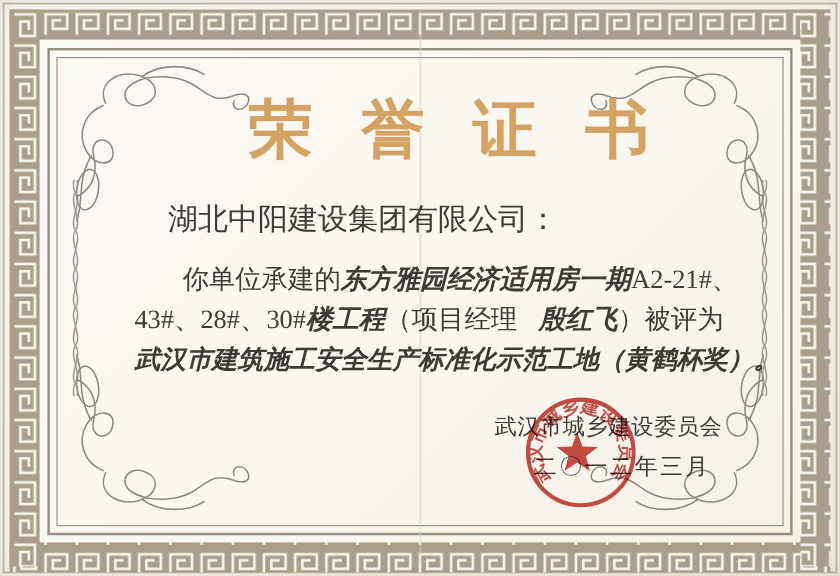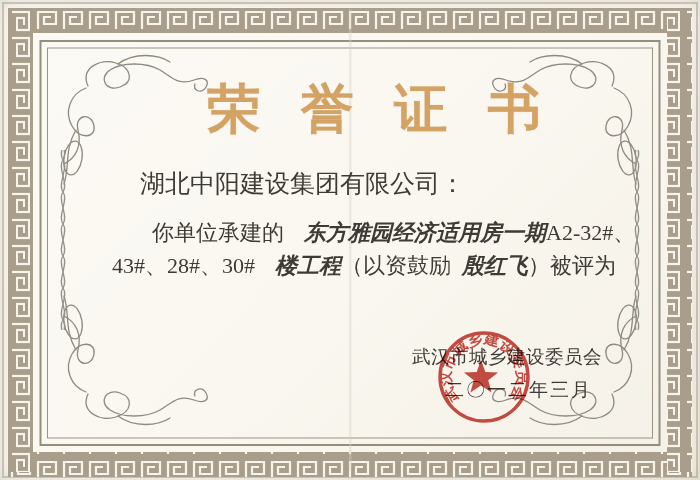--- a/index.html
+++ b/index.html
@@ -17,22 +17,22 @@
     color:#d4a263;text-shadow:0 0 1px rgba(180,130,60,.35);
     font-family:"DejaVu Serif","Liberation Serif",serif;
   }
   .recipient{top:170px;left:116px;font-size:25px;}
   .l1{top:220px;left:128px;font-size:22px;}
   .l2{top:253px;left:88px;font-size:22px;}
   .l3{top:288px;left:88px;font-size:21.5px;}
   .l4{top:322px;left:130px;font-size:23px;}
   .issuer{top:347px;left:388px;font-size:18.5px;letter-spacing:.5px;}
   .date{top:379px;left:421px;font-size:19px;letter-spacing:2px;}
-  .filled{font-weight:bold;font-style:italic;margin-left:20px;}
-  .name-gap{margin-left:11px;font-family:Liberation Serif, serif;}
+  .filled{font-weight:bold;font-style:italic;}
+  .name-gap{margin-left:18px;font-family:Liberation Serif, serif;}
   svg.seal{position:absolute;left:0;top:0;mix-blend-mode:multiply;opacity:.9;pointer-events:none;}
 </style>
 </head>
 <body>
 
 <div class="stage">
 
   <svg class="frame" width="700" height="480" viewBox="0 0 700 480">
     <defs>
       <pattern id="gkH" width="26" height="25" patternUnits="userSpaceOnUse" x="8" y="8">
@@ -74,24 +74,25 @@
     <use href="#flourishTL" transform="translate(700,480) scale(-1,-1)"></use>
 
     <rect x="58" y="150" width="14" height="180" fill="url(#braid)"></rect>
     <rect x="628" y="150" width="14" height="180" fill="url(#braid)"></rect>
   </svg>
 
   <div class="t title">荣 誉 证 书</div>
 
   <div class="t recipient">湖北中阳建设集团有限公司：</div>
 
-  <div class="t l1"><span>你单位承建的</span><span class="filled">东方雅园经济适用房一期</span><span>A2-32#、</span></div>
+  <div class="t l1"><span>你单位承建的</span><span class="filled">东方雅园经济适用房一期</span><span>A2-21#、</span></div>
 
-  <div class="t l2"><span>43#、28#、30#</span><span class="filled">楼工程</span><span>（以资鼓励</span><span class="filled name-gap">殷红飞</span><span>）被评为</span></div>
+  <div class="t l2"><span>43#、28#、30#</span><span class="filled">楼工程</span><span>（项目经理</span><span class="filled name-gap">殷红飞</span><span>）被评为</span></div>
 
+  <div class="t l3 filled">武汉市建筑施工安全生产标准化示范工地（黄鹤杯奖）。</div>
 
 
   <div class="t issuer">武汉市城乡建设委员会</div>
 
   <div class="t date">二〇一二年三月</div>
 
   <svg class="seal" width="700" height="480" viewBox="0 0 700 480">
     <defs>
       <path id="sealArc" d="M460.7,400.3 A33,33 0 1 1 507.3,400.3" fill="none"></path>
     </defs>

